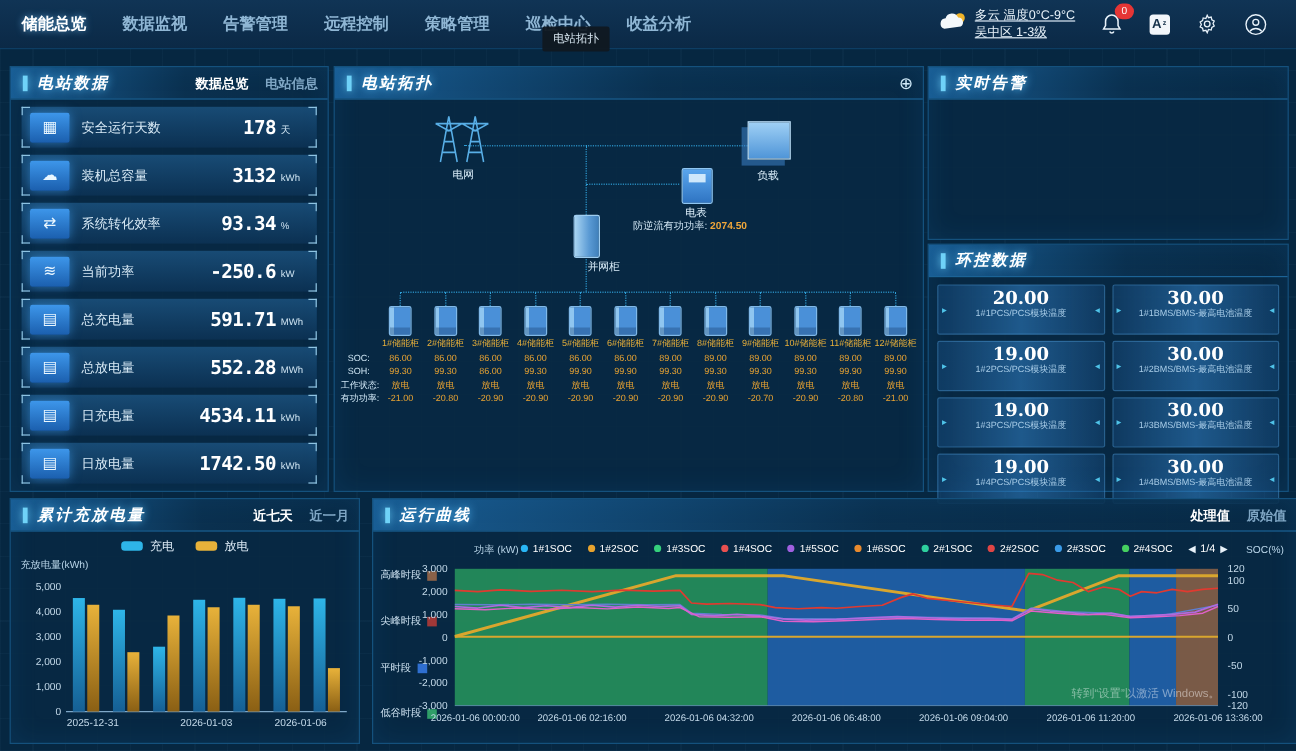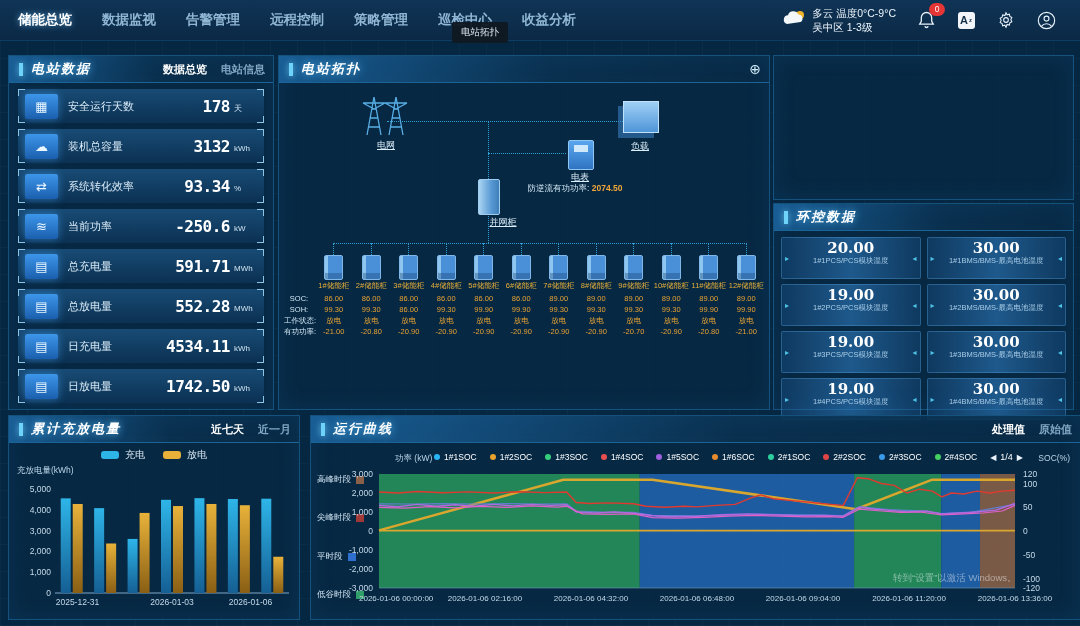--- a/index.html
+++ b/index.html
@@ -8,21 +8,21 @@
   body::before{content:'';position:absolute;inset:0;pointer-events:none;
        background:repeating-linear-gradient(90deg,rgba(130,190,230,0.035) 0 1px,transparent 1px 27px),
                   repeating-linear-gradient(0deg,rgba(130,190,230,0.035) 0 1px,transparent 1px 27px);}
   
   .navbar{position:absolute;left:0;top:0;right:0;height:40px;display:flex;align-items:center;
        background:linear-gradient(180deg,#103455,#0b2946);border-bottom:1px solid #0d3d63;z-index:5;}
   .nav-items{display:flex;gap:30px;padding-left:18px;}
   .nav-item{font-size:13.5px;font-weight:bold;color:#8fb6d4;cursor:pointer;white-space:nowrap;}
   .nav-item.active{color:#ffffff;text-shadow:0 0 6px rgba(120,200,255,.7);}
   .nav-right{margin-left:auto;display:flex;align-items:center;gap:20px;padding-right:24px;}
-  .weather{display:flex;align-items:center;gap:4px;}
+  .weather{display:flex;align-items:center;gap:4px;text-decoration:underline;}
   .weather-txt{font-size:10.5px;line-height:1.35;color:#eaf4fb;}
   .icon-btn{position:relative;width:20px;height:20px;display:flex;align-items:center;justify-content:center;cursor:pointer;}
   .badge{position:absolute;top:-7px;right:-9px;min-width:8px;height:13px;line-height:13px;padding:0 4px;
        background:#e53535;color:#fff;font-size:8.5px;border-radius:8px;text-align:center;}
   .font-chip{width:17px;height:17px;background:#f2f6fa;color:#16324a;border-radius:3px;
        font-size:11px;font-weight:bold;display:flex;align-items:center;justify-content:center;}
   .font-chip sup{font-size:6px;margin-left:1px;}
   .tooltip{position:absolute;left:452px;top:22px;background:rgba(16,24,33,.95);color:#d8e6f0;
        font-size:9.5px;padding:4px 9px;z-index:30;border-radius:2px;}
   
@@ -57,21 +57,21 @@
   .stat-label{font-size:11px;color:#d8eaf6;}
   .stat-value{margin-left:auto;font-family:"DejaVu Sans Mono",monospace;font-weight:bold;font-size:16px;color:#fff;letter-spacing:-0.5px;}
   .stat-unit{font-size:8px;color:#cfe4f2;margin:5px 8px 0 4px;width:22px;flex:none;}
   
   #p-topo{left:278px;top:55px;width:490px;height:353px;}
   .zoom-ic{margin-left:auto;color:#cfe9f8;font-size:14px;cursor:pointer;}
   .topo-body{position:relative;height:326px;font-size:9px;}
   .dot-h{position:absolute;border-top:1px dotted #2f9fd6;height:0;}
   .dot-v{position:absolute;border-left:1px dotted #2f9fd6;width:0;}
   .tnode{position:absolute;text-align:center;}
-  .tlabel{position:absolute;font-size:9px;color:#dbeefa;text-align:right;transform:translateX(-50%);white-space:nowrap;text-decoration:underline;}
+  .tlabel{position:absolute;font-size:9px;color:#dbeefa;text-align:right;transform:translateX(-50%);white-space:nowrap;}
   .meter-metric{position:absolute;font-size:8.5px;color:#cfe4f2;transform:translateX(-50%);white-space:nowrap;}
   .meter-metric b{color:#f0a73a;font-weight:bold;}
   .load-ic{width:34px;height:30px;background:linear-gradient(180deg,#9fd0f5,#4f95d8);border:1px solid #bfe2fa;
        box-shadow:-5px 5px 0 rgba(60,130,200,.55);}
   .meter-ic{width:24px;height:28px;background:linear-gradient(180deg,#5aa6ee,#2f74c2);border:1px solid #8fc6f2;border-radius:2px;}
   .meter-ic i{display:block;margin:4px auto 0;width:14px;height:7px;background:#cfe8fb;}
   .pcc-ic{width:20px;height:34px;background:linear-gradient(90deg,#a8d4f2,#5a9ad4 60%,#3f7fba);border-radius:2px;border:1px solid #9fcdf0;}
   #cabgrid{position:absolute;left:5px;right:5px;top:160px;display:grid;
        grid-template-columns:30px repeat(12,1fr);column-gap:2px;}
   .cab-col{display:flex;flex-direction:column;align-items:center;}
@@ -394,20 +394,23 @@
           <div class="cab-v">89.00</div>
           <div class="cab-v">99.90</div>
           <div class="cab-v">放电</div>
           <div class="cab-v">-21.00</div>
         </div>
       </div>
   </div>
 </section>
 
 <section class="panel" id="p-alarm">
+  <div class="phead">
+    <span class="ptitle">实时告警</span>
+  </div>
 </section>
 
 <section class="panel" id="p-env">
   <div class="phead">
     <span class="ptitle">环控数据</span>
   </div>
   <div id="envgrid">
       <div class="env-card">
         <span class="env-arrow l">▸</span>
         <div class="env-val">20.00</div>

